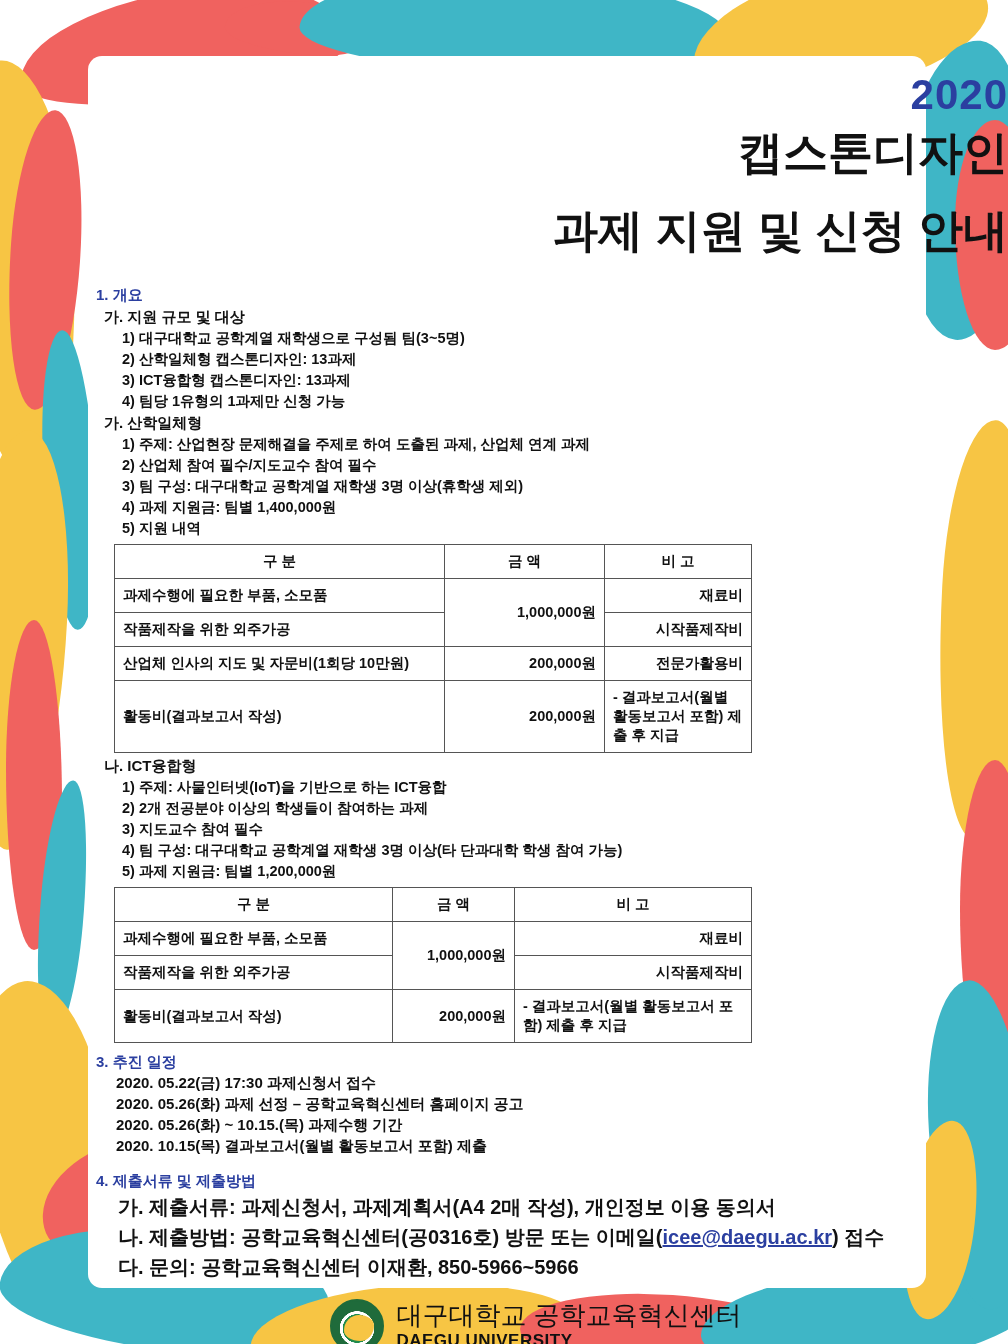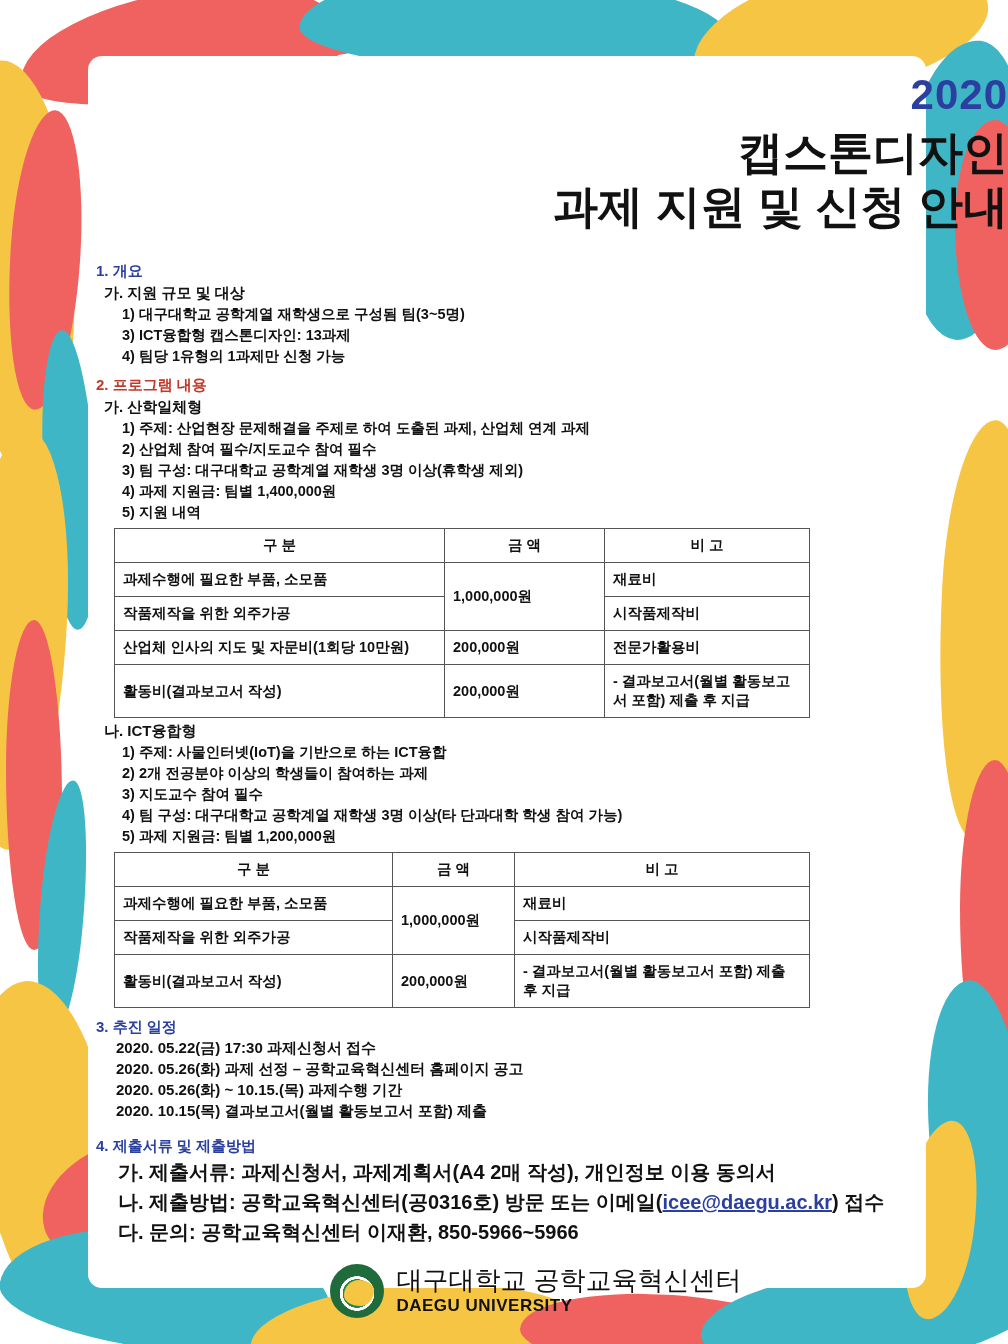--- a/index.html
+++ b/index.html
@@ -164,21 +164,21 @@
     font-weight: bold;
     letter-spacing: 1px;
     line-height: 1.1;
   }
   .t1, .t2 {
     color: #111111;
     font-weight: bold;
     line-height: 1.2;
   }
   .t1 { font-size: 45px; margin-top: 8px; }
-  .t2 { font-size: 45px; margin-top: 0; }
+  .t2 { font-size: 45px; margin-top: 24px; }
 
   
   .body-wrap { padding: 18px 32px 0 96px; }
   .sec-head {
     font-weight: bold;
     font-size: 15px;
     margin-top: 10px;
     margin-bottom: 2px;
   }
   .sec-1 { color: #2b3fa0; }
@@ -201,32 +201,32 @@
   }
   .sub-line {
     font-size: 20px; color: #111; font-weight: bold;
     margin: 3px 0 3px 22px;
   }
   .link { color: #2b3fa0; text-decoration: underline; }
 
   
   table.grid {
     border-collapse: collapse;
-    width: 696px;
+    width: 638px;
     margin: 6px 0 4px 18px;
     font-size: 14.5px;
     color: #111;
   }
   table.grid td, table.grid th {
     border: 1px solid #555;
     padding: 7px 8px;
     font-weight: bold;
   }
   table.grid th { text-align: center; font-weight: bold; }
-  .c-center { text-align: left; }
+  .c-center { text-align: right; }
   .c-left { text-align: left; }
   .tall td { height: 42px; }
 
   
   .footer {
     margin-top: 18px;
     display: flex;
     align-items: center;
     justify-content: center;
     gap: 12px;
@@ -282,24 +282,24 @@
     <div class="year">2020</div>
     <div class="t1">캡스톤디자인</div>
     <div class="t2">과제 지원 및 신청 안내</div>
   </div>
 
   <div class="body-wrap">
 
     <div class="sec-head sec-1">1. 개요</div>
     <div class="lvl-a">가. 지원 규모 및 대상</div>
     <div class="lvl-n">1) 대구대학교 공학계열 재학생으로 구성됨 팀(3~5명)</div>
+    <div class="lvl-n">2) 산학일체형 캡스톤디자인: 13과제</div>
     <div class="lvl-n">3) ICT융합형  캡스톤디자인: 13과제</div>
     <div class="lvl-n">4) 팀당 1유형의 1과제만 신청 가능</div>
 
-    <div class="sec-head sec-2">2. 프로그램 내용</div>
     <div class="lvl-a">가. 산학일체형</div>
     <div class="lvl-n">1) 주제: 산업현장 문제해결을 주제로 하여 도출된 과제, 산업체 연계 과제</div>
     <div class="lvl-n">2) 산업체 참여 필수/지도교수 참여 필수</div>
     <div class="lvl-n">3) 팀 구성: 대구대학교 공학계열 재학생 3명 이상(휴학생 제외)</div>
     <div class="lvl-n">4) 과제 지원금: 팀별 1,400,000원</div>
     <div class="lvl-n">5) 지원 내역</div>
 
     <table class="grid">
       <thead>
         <tr>

